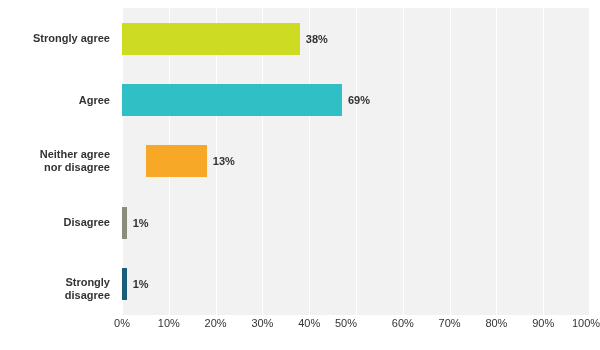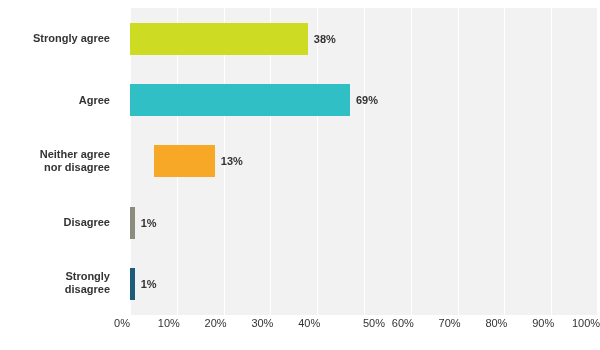--- a/index.html
+++ b/index.html
@@ -15,21 +15,21 @@
   }
   #chart-root {
     position: relative;
     width: 600px;
     height: 294px;
     background: #ffffff;
   }
   
   #plot-area {
     position: absolute;
-    left: 130px;
+    left: 122px;
     top: 8px;
     width: 468px;
     height: 307px;
     background: #f2f2f2;
     box-sizing: border-box;
   }
   .gridline {
     position: absolute;
     top: 0;
     bottom: 0;
@@ -134,21 +134,21 @@
     <div class="cat-label" style="top:61.4px;">
       <div>
         <span>Agree</span>
       </div>
     </div>
     <div class="cat-label" style="top:184.2px;">
       <div>
         <span>Disagree</span>
       </div>
     </div>
-    <div class="cat-label" style="top:244px;">
+    <div class="cat-label" style="top:250px;">
       <div>
         <span>Strongly</span>
         <span>disagree</span>
       </div>
     </div>
   </div>
 
   <div id="plot-area">
     <div class="gridline axis0" style="left:0px;"></div>
     <div class="gridline" style="left:46.8px;"></div>
@@ -190,21 +190,21 @@
       </div>
     </div>
   </div>
 
   <div id="x-axis">
     <span class="xtick" style="left:0px;">0%</span>
     <span class="xtick" style="left:46.8px;">10%</span>
     <span class="xtick" style="left:93.6px;">20%</span>
     <span class="xtick" style="left:140.4px;">30%</span>
     <span class="xtick" style="left:187.2px;text-align:right;">40%</span>
-    <span class="xtick" style="left:234px;padding-left:36px;">50%</span>
+    <span class="xtick" style="left:224px;">50%</span>
     <span class="xtick" style="left:280.8px;">60%</span>
     <span class="xtick" style="left:327.6px;">70%</span>
     <span class="xtick" style="left:374.4px;">80%</span>
     <span class="xtick" style="left:421.2px;">90%</span>
     <span class="xtick" style="left:464px;">100%</span>
   </div>
 
 </div>
 
 </body></html>

